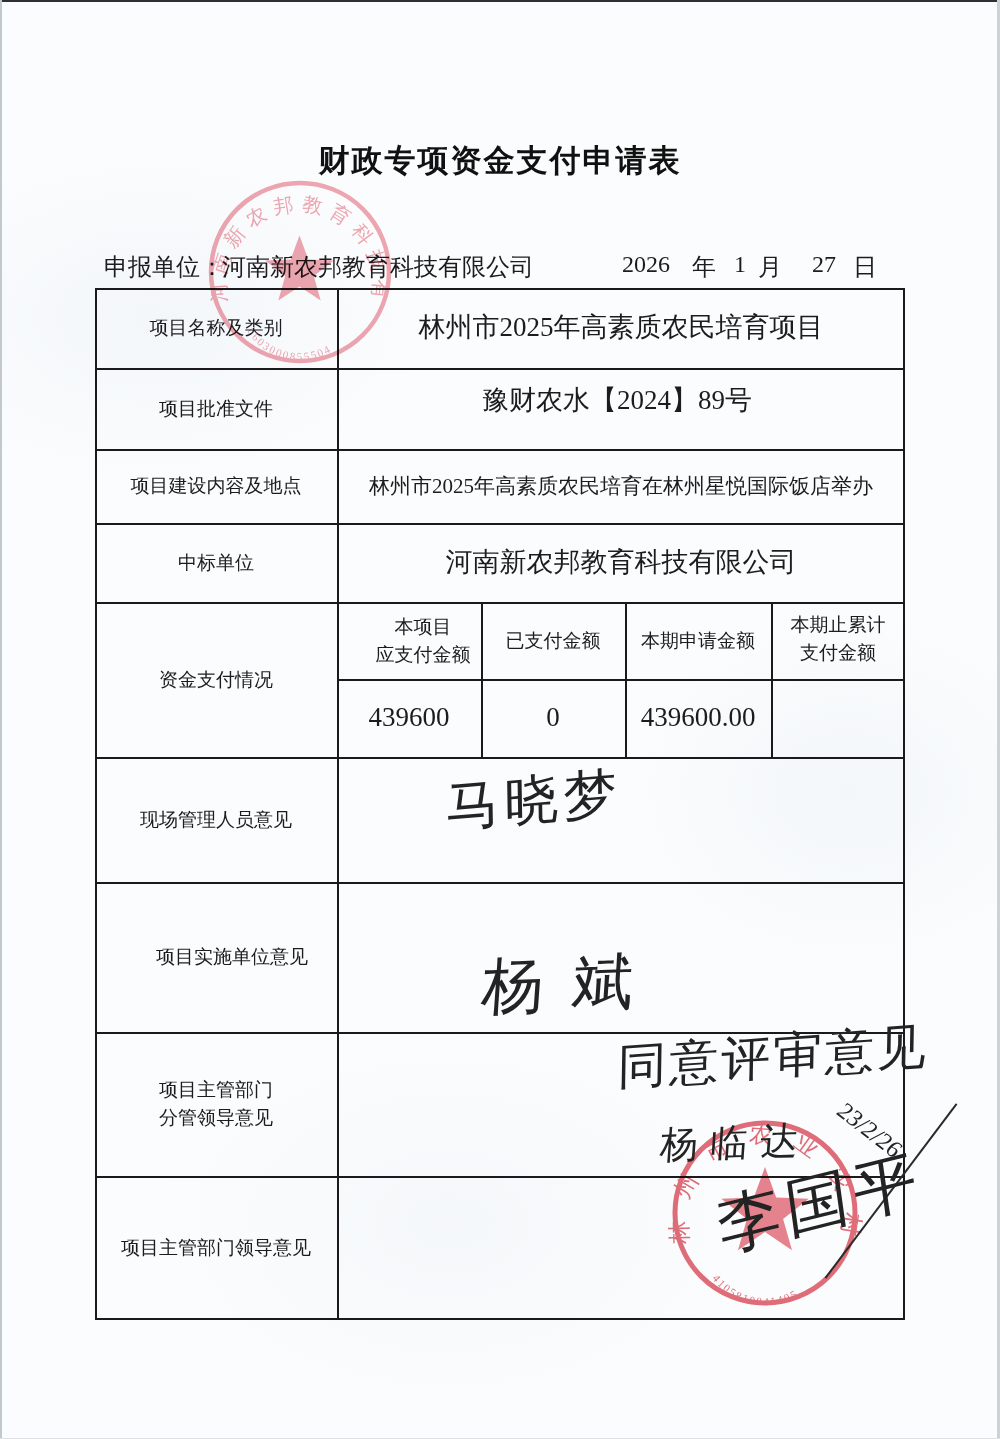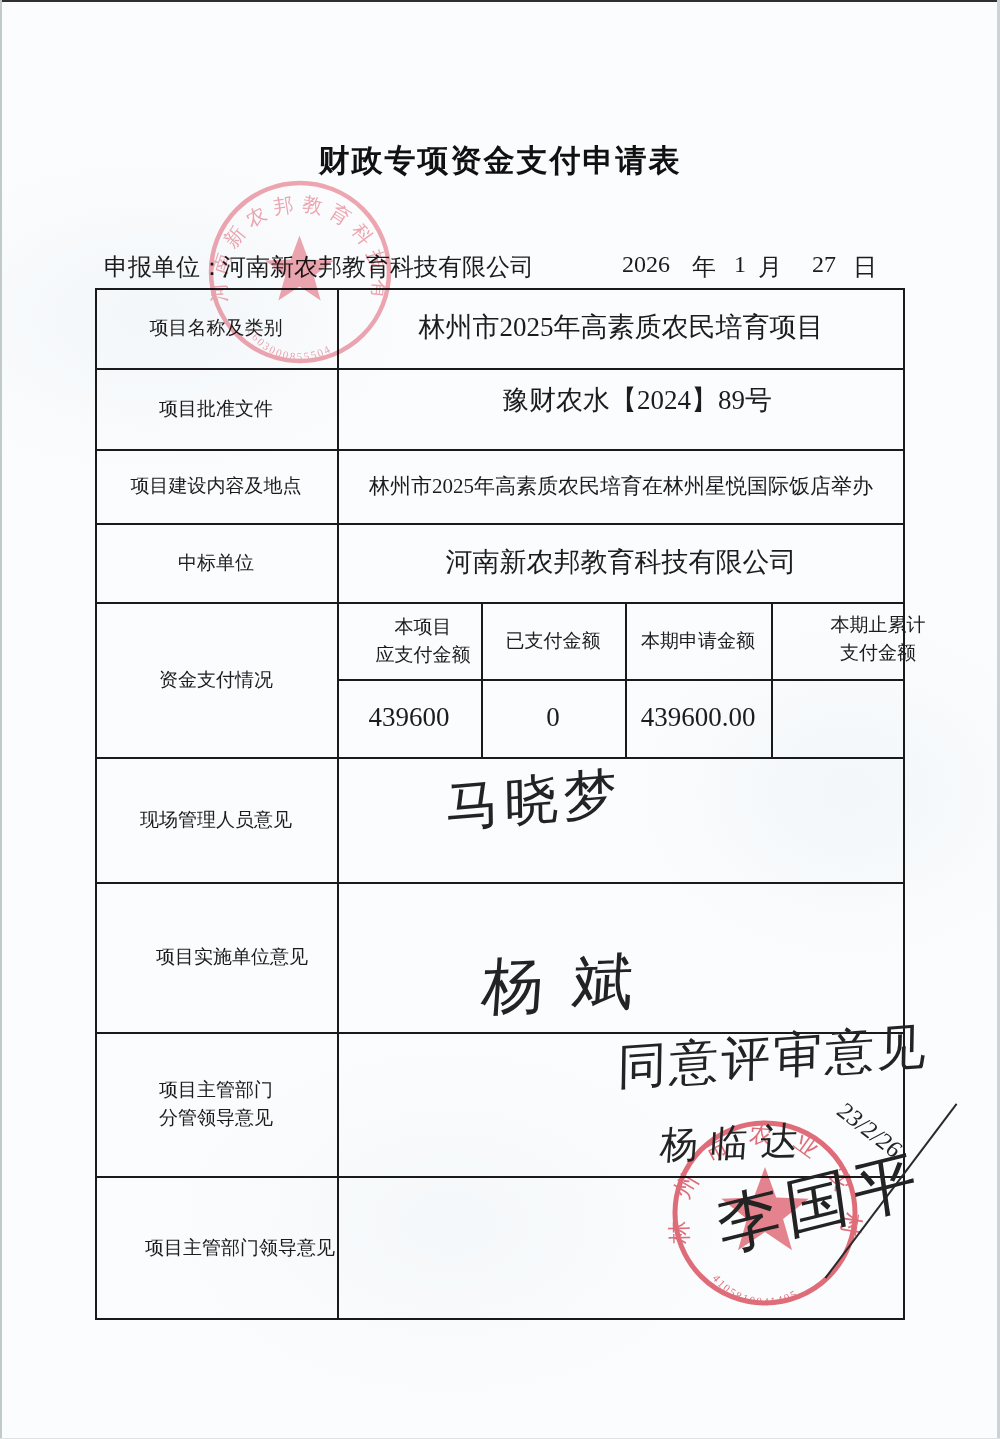--- a/index.html
+++ b/index.html
@@ -78,34 +78,34 @@
 <div class="cell small" style="left:95px;top:368px;width:242px;height:81px;">项目批准文件</div>
 <div class="cell small" style="left:95px;top:449px;width:242px;height:74px;">项目建设内容及地点</div>
 <div class="cell small" style="left:95px;top:523px;width:242px;height:79px;">中标单位</div>
 <div class="cell small" style="left:95px;top:602px;width:242px;height:155px;">资金支付情况</div>
 <div class="cell small" style="left:95px;top:757px;width:242px;height:125px;">现场管理人员意见</div>
 <div class="cell small" style="left:95px;top:882px;width:242px;height:150px;margin-left:16px;">项目实施单位意见</div>
 <div class="cell small" style="left:95px;top:1032px;width:242px;height:144px;">
   <span>项目主管部门</span>
   <span>分管领导意见</span>
 </div>
-<div class="cell small" style="left:95px;top:1176px;width:242px;height:144px;padding-left:24px;">项目主管部门领导意见</div>
+<div class="cell small" style="left:95px;top:1176px;width:242px;height:144px;">项目主管部门领导意见</div>
 
 <div class="cell" style="left:337px;top:288px;width:568px;height:80px;">林州市2025年高素质农民培育项目</div>
-<div class="cell" style="left:353px;top:368px;width:568px;height:65px;">豫财农水【2024】89号</div>
+<div class="cell" style="left:333px;top:368px;width:568px;height:65px;">豫财农水【2024】89号</div>
 <div class="cell" style="left:337px;top:449px;width:568px;height:74px;font-size:21px;">林州市2025年高素质农民培育在林州星悦国际饭店举办</div>
 <div class="cell" style="left:337px;top:523px;width:568px;height:79px;">河南新农邦教育科技有限公司</div>
 
 <div class="cell small" style="left:337px;top:602px;width:172px;height:77px;">
   <span>本项目</span>
   <span>应支付金额</span>
 </div>
 <div class="cell small" style="left:481px;top:602px;width:144px;height:77px;">已支付金额</div>
 <div class="cell small" style="left:625px;top:602px;width:146px;height:77px;">本期申请金额</div>
-<div class="cell small" style="left:771px;top:602px;width:134px;height:74px;padding-left:40px;">
+<div class="cell small" style="left:771px;top:602px;width:134px;height:74px;">
   <span>本期止累计</span>
   <span>支付金额</span>
 </div>
 
 <div class="cell" style="left:337px;top:679px;width:144px;height:78px;">439600</div>
 <div class="cell" style="left:481px;top:679px;width:144px;height:78px;">0</div>
 <div class="cell" style="left:625px;top:679px;width:146px;height:78px;">439600.00</div>
 <div class="cell" style="left:771px;top:679px;width:134px;height:78px;"></div>
 
 <svg class="seal" style="left:202px;top:174px;opacity:.82;" width="196" height="196" viewBox="0 0 196 196">

